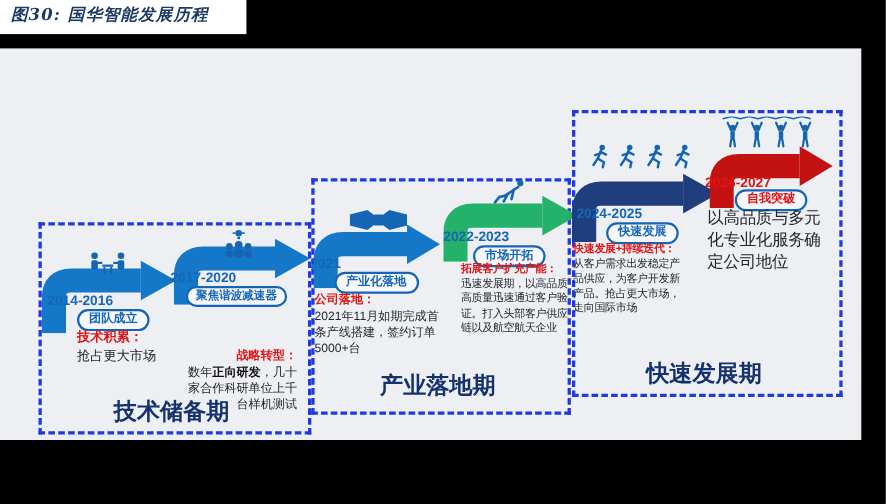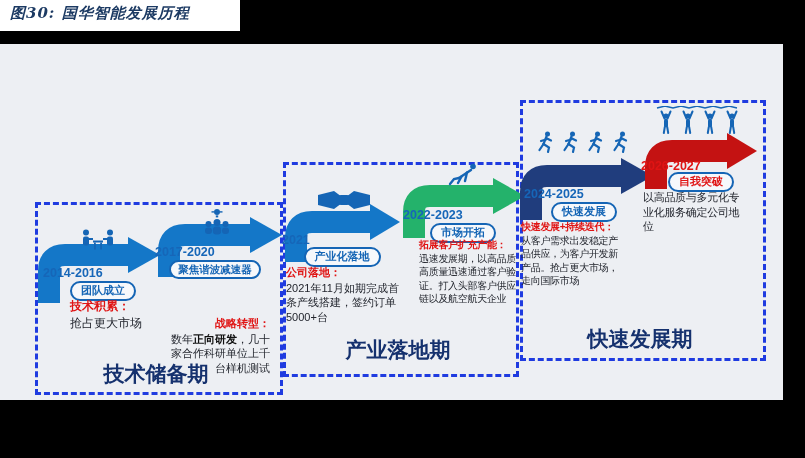--- a/index.html
+++ b/index.html
@@ -1,19 +1,19 @@
 <!DOCTYPE html>
 <html><head>
 <meta charset="utf-8">
 <style>
   html,body{margin:0;padding:0;background:#000;}
   .screen{position:relative;width:805px;height:458px;background:#000;overflow:hidden;
           font-family:"Liberation Sans",sans-serif;}
   
-  .caption{position:absolute;left:0;top:0;width:224px;height:31px;background:#ffffff;padding-left:16px;}
+  .caption{position:absolute;left:0;top:0;width:224px;height:31px;background:#ffffff;}
   .caption-text{position:absolute;left:10px;top:4px;font-family:"DejaVu Serif",serif;
           font-style:italic;font-weight:bold;font-size:15px;color:#1c3a63;letter-spacing:1px;white-space:nowrap;}
   
   .figure{position:absolute;left:0;top:44px;width:783px;height:356px;background:#edeff3;}
   
   .group-box{position:absolute;border:3px dashed #1f3be0;z-index:1;}
   .gb1{left:35px;top:158px;width:242px;height:187px;}
   .gb2{left:283px;top:118px;width:230px;height:209px;}
   .gb3{left:520px;top:56px;width:240px;height:255px;}
   .group-label{position:absolute;text-align:center;font-weight:bold;font-size:21px;color:#15316e;z-index:3;}
@@ -49,21 +49,21 @@
   .p2 .pill{font-size:10.5px;padding:1px 7px;}
   .p6 .pill{color:#e01414;}
   
   .stage-text{position:absolute;font-size:11px;line-height:1.32;color:#23262e;z-index:3;}
   .hl{display:block;color:#e01414;font-weight:bold;margin-bottom:1px;}
   .t1{left:70px;top:255px;width:130px;font-size:12px;}
   .t2{left:168px;top:272px;width:102px;text-align:right;}
   .t3{left:286px;top:221px;width:120px;}
   .t4{left:419px;top:194px;width:98px;font-size:10px;letter-spacing:-0.3px;}
   .t5{left:521px;top:176px;width:98px;font-size:10px;letter-spacing:-0.3px;}
-  .t6{left:643px;top:146px;width:106px;font-size:11px;letter-spacing:-0.3px;font-family:Liberation Serif, serif;}
+  .t6{left:643px;top:146px;width:106px;font-size:15px;letter-spacing:-0.3px;font-family:Liberation Serif, serif;}
   .bold{font-weight:bold;color:#111;}
 </style>
 </head>
 <body>
 
 <div class="screen">
 
   <div class="caption">
     <div class="caption-text">图30: 国华智能发展历程</div>
   </div>

